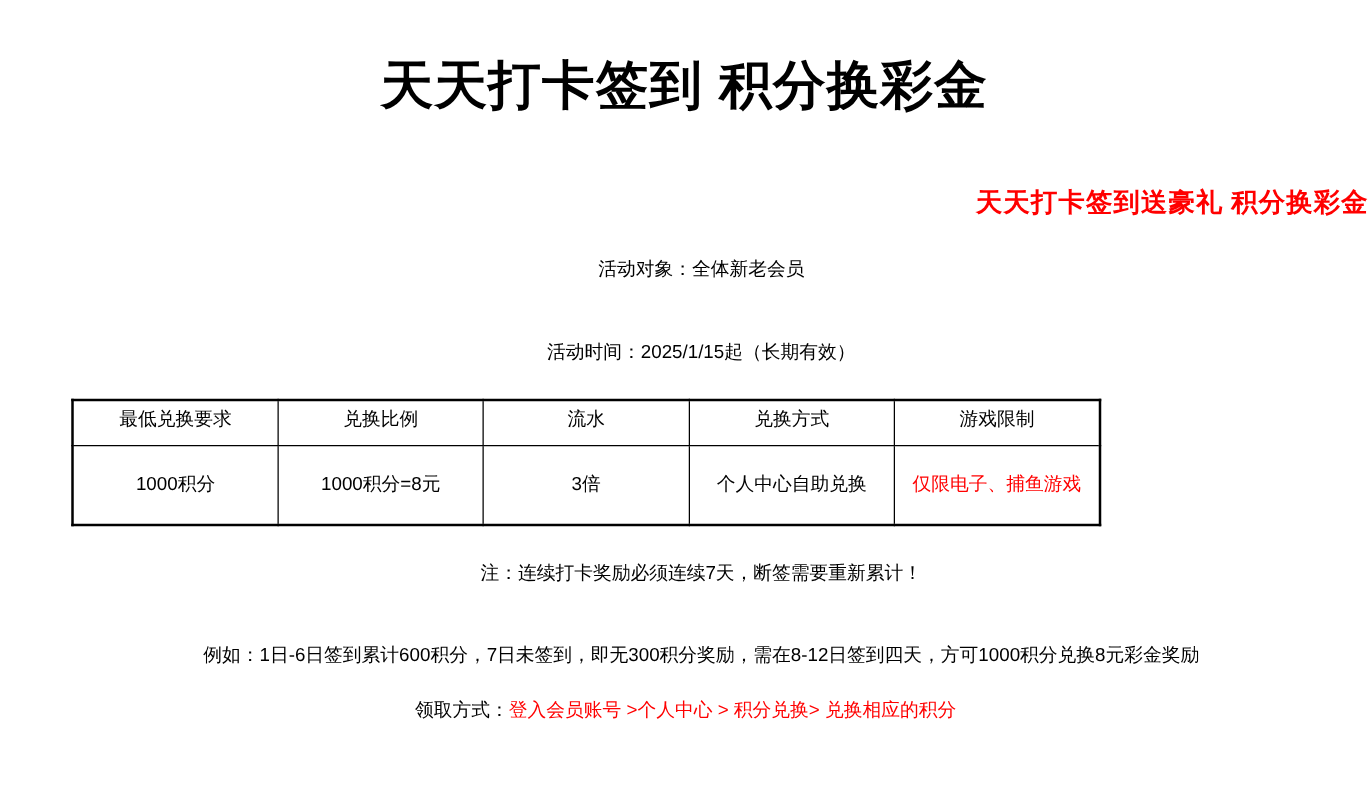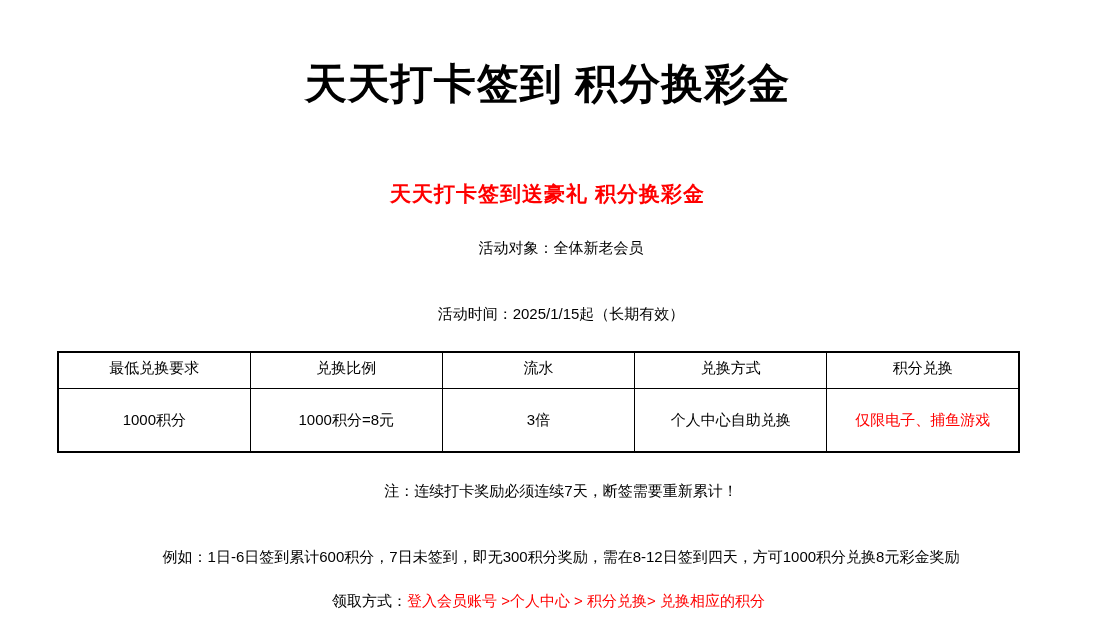--- a/index.html
+++ b/index.html
@@ -13,55 +13,55 @@
     font-family: "Liberation Sans", sans-serif;
     color: #000000;
   }
   .page {
     position: relative;
     width: 1095px;
     height: 637px;
     background: #ffffff;
   }
   .main-title {
-    margin: 16px;
+    margin: 0;
     padding-top: 40px;
     text-align: center;
     font-size: 42px;
     font-weight: 900;
     letter-spacing: 1px;
     color: #000000;
     font-family: "Liberation Sans", sans-serif;
   }
   .sub-title {
     margin: 0;
     padding-top: 52px;
-    text-align: center;
+    text-align: right;
     font-size: 21px;
     font-weight: bold;
     color: #ff0000;
     letter-spacing: 1px;
-    font-family: Liberation Sans, sans-serif;
+    font-family: Liberation Serif, serif;
   }
   .content {
     margin: 7px 55px 0 57px;
     font-size: 15px;
     line-height: 22px;
   }
   .content p {
     margin: 0;
     white-space: pre-wrap;
     text-align: center;
   }
   .red { color: #ff0000; }
   .red-underline { color: #ff0000; text-decoration: underline; }
   table.redeem-table {
     border-collapse: collapse;
     table-layout: fixed;
-    width: 963px;
+    width: 824px;
     margin: 4px 0 5px 0;
     border: 2px solid #000000;
   }
   table.redeem-table th,
   table.redeem-table td {
     border: 1px solid #000000;
     text-align: center;
     vertical-align: middle;
     font-size: 15px;
     font-weight: normal;
@@ -92,21 +92,21 @@
 
 
 
     <table class="redeem-table">
       <thead>
         <tr>
           <th>最低兑换要求</th>
           <th>兑换比例</th>
           <th>流水</th>
           <th>兑换方式</th>
-          <th>积分兑换</th>
+          <th>游戏限制</th>
         </tr>
       </thead>
       <tbody>
         <tr>
           <td>1000积分</td>
           <td>1000积分=8元</td>
           <td>3倍</td>
           <td>个人中心自助兑换</td>
           <td class="red">仅限电子、捕鱼游戏</td>
         </tr>

